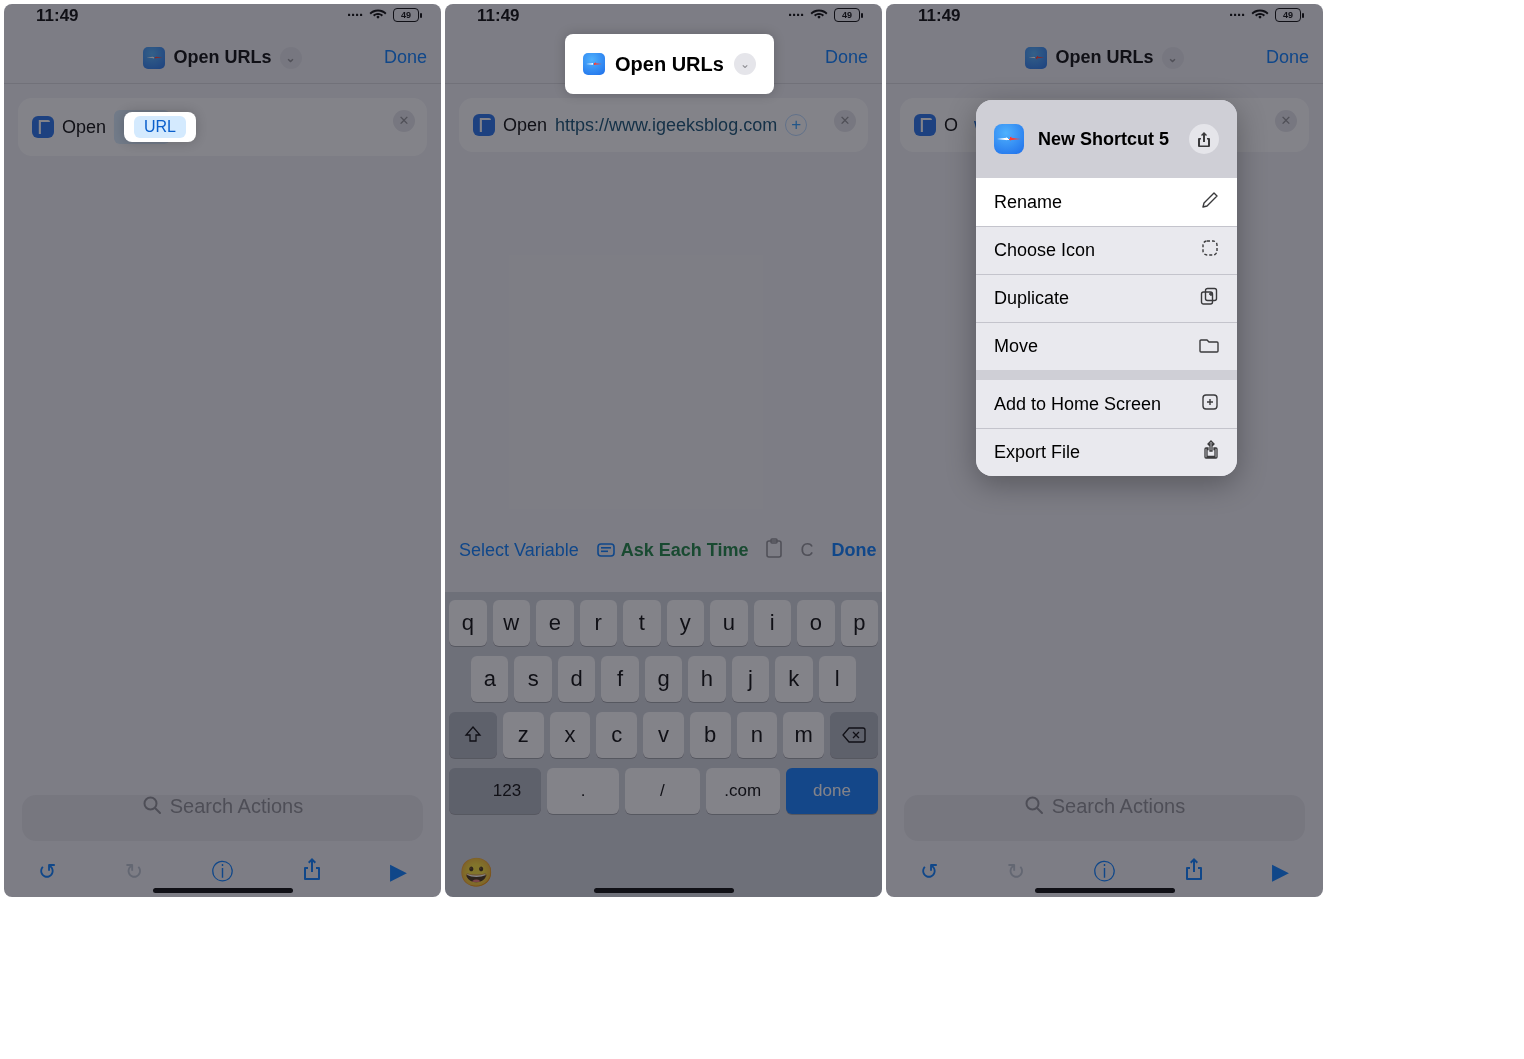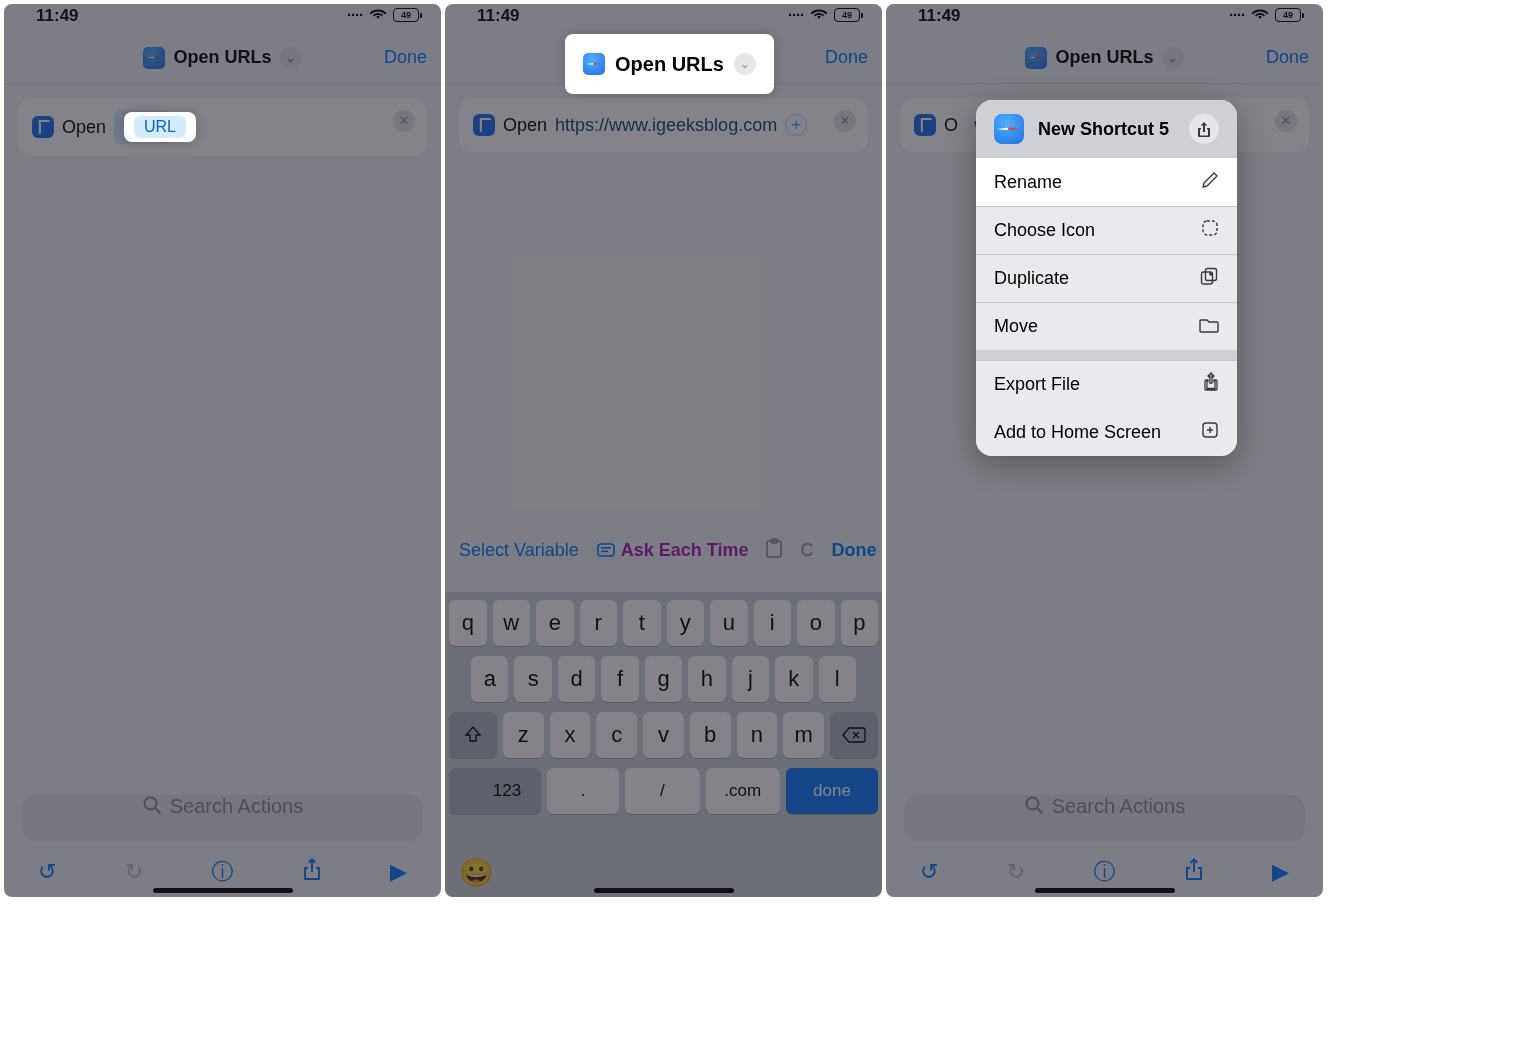--- a/index.html
+++ b/index.html
@@ -122,21 +122,21 @@
   }
   .home-indicator{position:absolute;bottom:4px;left:50%;transform:translateX(-50%);
     width:140px;height:5px;background:#000;border-radius:3px;}
   
   .var-toolbar{
     position:absolute;left:0;right:0;bottom:323px;height:48px;
     display:flex;align-items:center;gap:18px;padding:0 14px;font-size:18px;
     overflow:hidden;white-space:nowrap;
   }
   .vt-select{color:#007aff;}
-  .vt-ask{color:#a21caf;font-weight:600;display:flex;align-items:center;gap:6px;}
+  .vt-ask{color:#15803d;font-weight:600;display:flex;align-items:center;gap:6px;}
   .vt-clip{color:#8e8e93;}
   .vt-done{color:#007aff;font-weight:600;margin-left:auto;}
   
   .keyboard{
     position:absolute;left:0;right:0;bottom:0;height:305px;background:#d1d4db;
     padding:8px 4px 10px;
   }
   .krow{display:flex;gap:6px;justify-content:center;margin-bottom:10px;}
   .key{
     background:#fff;border-radius:6px;height:46px;min-width:36px;flex:1;
@@ -163,21 +163,21 @@
   }
   .hi.token{padding:4px 10px;}
   .hi.navwrap{height:60px;padding:0 18px;gap:10px;}
   
   .sheet{
     position:absolute;z-index:60;left:90px;top:96px;width:261px;
     background:#cfcfd6;border-radius:16px;overflow:hidden;
     box-shadow:0 8px 30px rgba(0,0,0,0.3);
   }
   .sheet-head{
-    background:#cfcfd6;padding:14px 18px;display:flex;align-items:center;gap:14px;
+    background:#cfcfd6;padding:24px 18px;display:flex;align-items:center;gap:14px;
     font-size:18px;font-weight:600;
   }
   .sheet-head .safari-icon{width:30px;height:30px;border-radius:8px;}
   .sheet-head .share{margin-left:auto;width:30px;height:30px;border-radius:50%;background:#e5e5ea;
     display:flex;align-items:center;justify-content:center;font-size:16px;}
   .menu{background:#e9e9ee;}
   .menu .row{
     height:48px;display:flex;align-items:center;justify-content:space-between;
     padding:16px 18px;font-size:18px;border-top:0.5px solid #c4c4cc;
   }
@@ -454,32 +454,32 @@
       </div>
       <div class="row">
         <span>Move</span>
         <span class="icon-glyph">
           <svg width="20" height="16" viewBox="0 0 20 16">
               <path d="M2 3h6l2 2h8a1 1 0 011 1v8a1 1 0 01-1 1H2a1 1 0 01-1-1V4a1 1 0 011-1z" stroke="#3a3a3c" stroke-width="1.4" fill="none"></path>
             </svg>
         </span>
       </div>
       <div class="gap"></div>
-      <div class="row">
-        <span>Export File</span>
-        <span class="icon-glyph">
-          <svg width="16" height="20" viewBox="0 0 16 20">
-              <path d="M8 1l3 3-1 1-1-1v7H7V4L6 5 5 4l3-3zM3 8h2v1.5H4v7h8v-7h-1V8h2a1 1 0 011 1v8a1 1 0 01-1 1H3a1 1 0 01-1-1V9a1 1 0 011-1z" fill="none" stroke="#3a3a3c" stroke-width="1.3"></path>
-            </svg>
-        </span>
-      </div>
       <div class="row first">
         <span>Add to Home Screen</span>
         <span class="icon-glyph">
           <svg width="18" height="18" viewBox="0 0 18 18">
               <rect x="2" y="2" width="14" height="14" rx="3" stroke="#3a3a3c" stroke-width="1.4" fill="none"></rect>
               <path d="M9 6v6M6 9h6" stroke="#3a3a3c" stroke-width="1.4"></path>
             </svg>
         </span>
       </div>
+      <div class="row">
+        <span>Export File</span>
+        <span class="icon-glyph">
+          <svg width="16" height="20" viewBox="0 0 16 20">
+              <path d="M8 1l3 3-1 1-1-1v7H7V4L6 5 5 4l3-3zM3 8h2v1.5H4v7h8v-7h-1V8h2a1 1 0 011 1v8a1 1 0 01-1 1H3a1 1 0 01-1-1V9a1 1 0 011-1z" fill="none" stroke="#3a3a3c" stroke-width="1.3"></path>
+            </svg>
+        </span>
+      </div>
     </div>
   </div>
 </div>
 
 </body></html>

